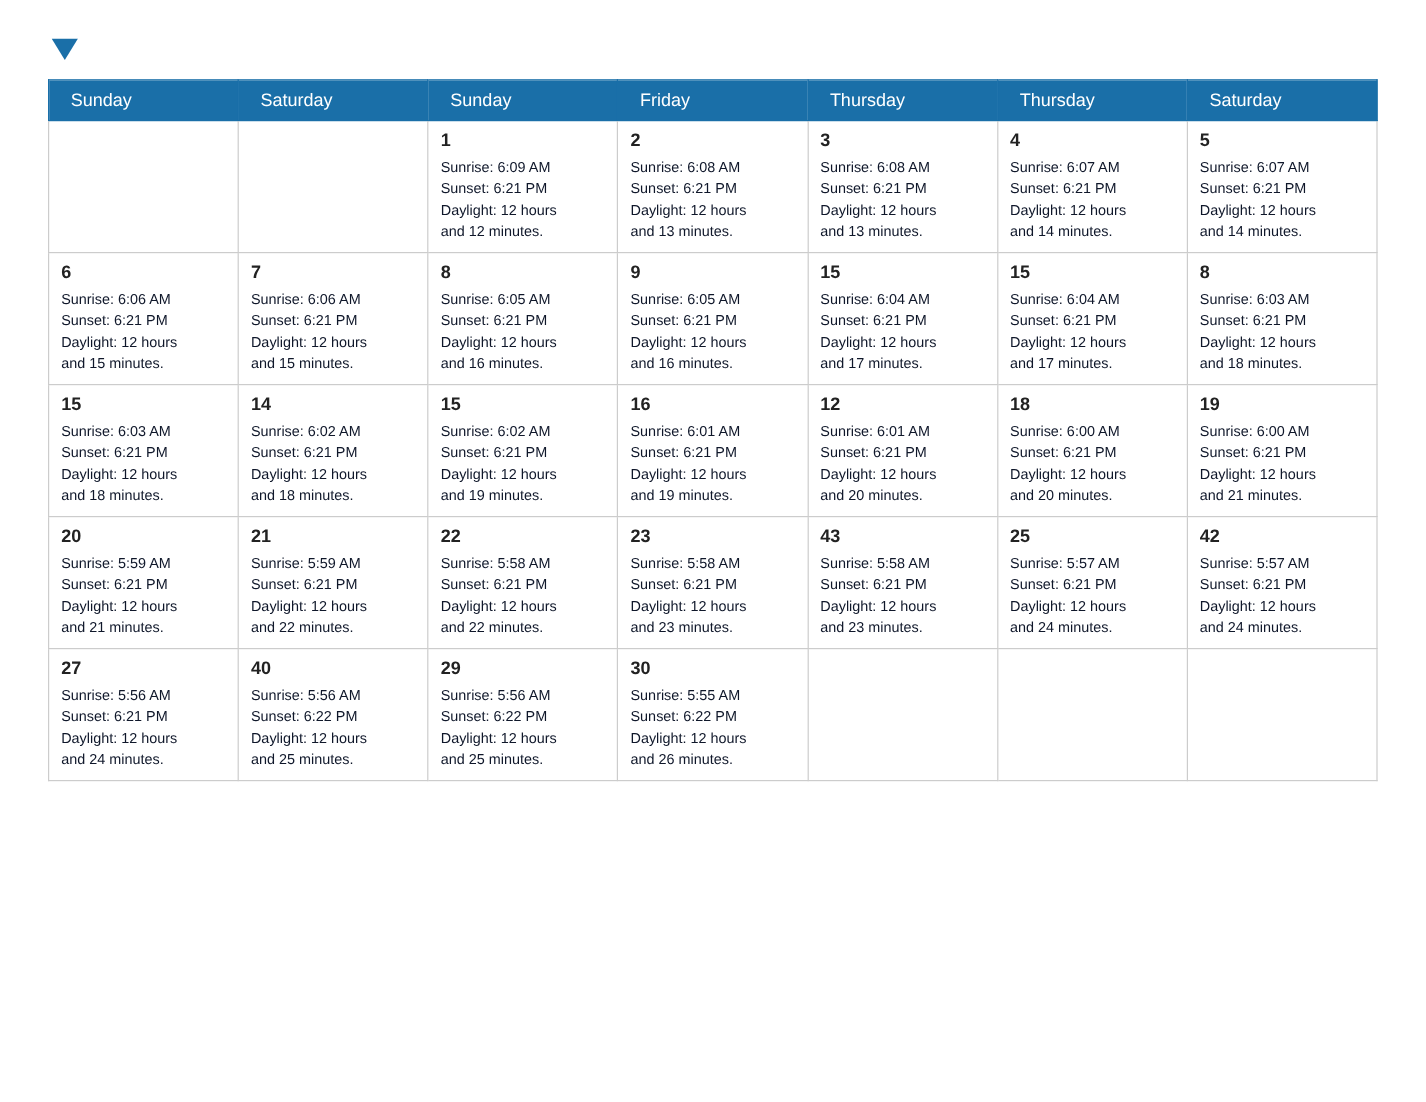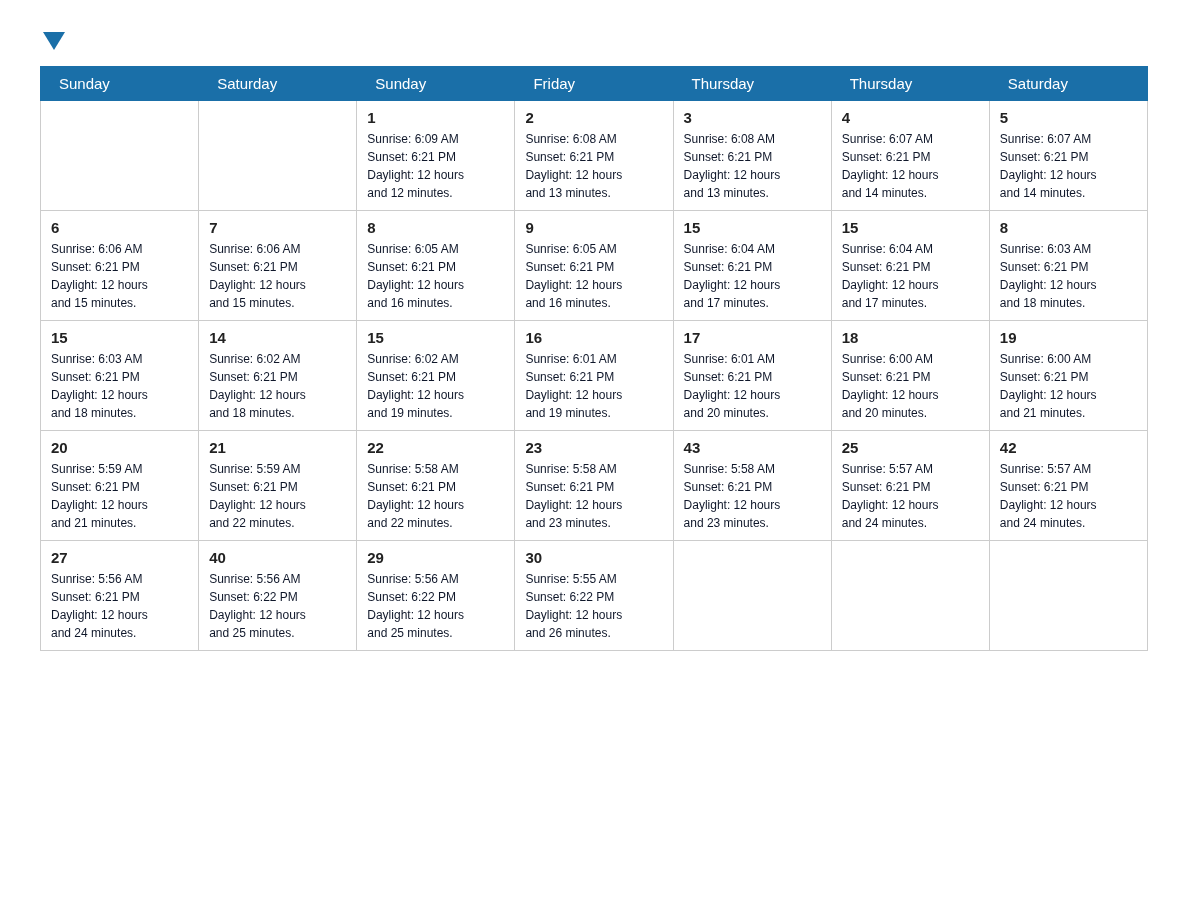--- a/index.html
+++ b/index.html
@@ -192,21 +192,21 @@
         </td>
         <td>
           <span class="day-number">15</span>
           <div class="day-info">Sunrise: 6:02 AM<br>Sunset: 6:21 PM<br>Daylight: 12 hours<br>and 19 minutes.</div>
         </td>
         <td>
           <span class="day-number">16</span>
           <div class="day-info">Sunrise: 6:01 AM<br>Sunset: 6:21 PM<br>Daylight: 12 hours<br>and 19 minutes.</div>
         </td>
         <td>
-          <span class="day-number">17</span>
+          <span class="day-number">12</span>
           <div class="day-info">Sunrise: 6:01 AM<br>Sunset: 6:21 PM<br>Daylight: 12 hours<br>and 20 minutes.</div>
         </td>
         <td>
           <span class="day-number">18</span>
           <div class="day-info">Sunrise: 6:00 AM<br>Sunset: 6:21 PM<br>Daylight: 12 hours<br>and 20 minutes.</div>
         </td>
         <td>
           <span class="day-number">19</span>
           <div class="day-info">Sunrise: 6:00 AM<br>Sunset: 6:21 PM<br>Daylight: 12 hours<br>and 21 minutes.</div>
         </td>

